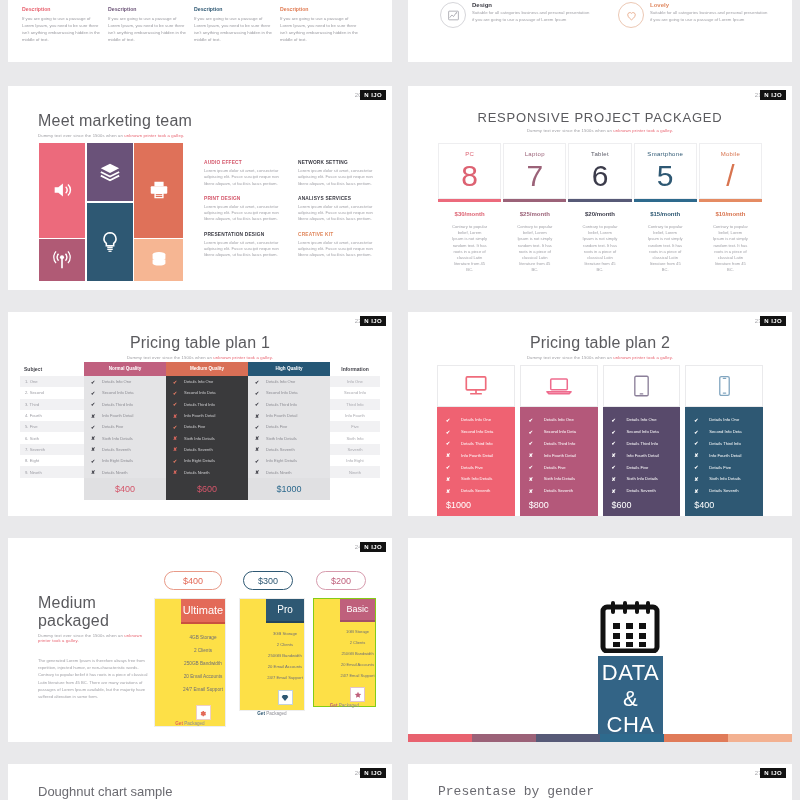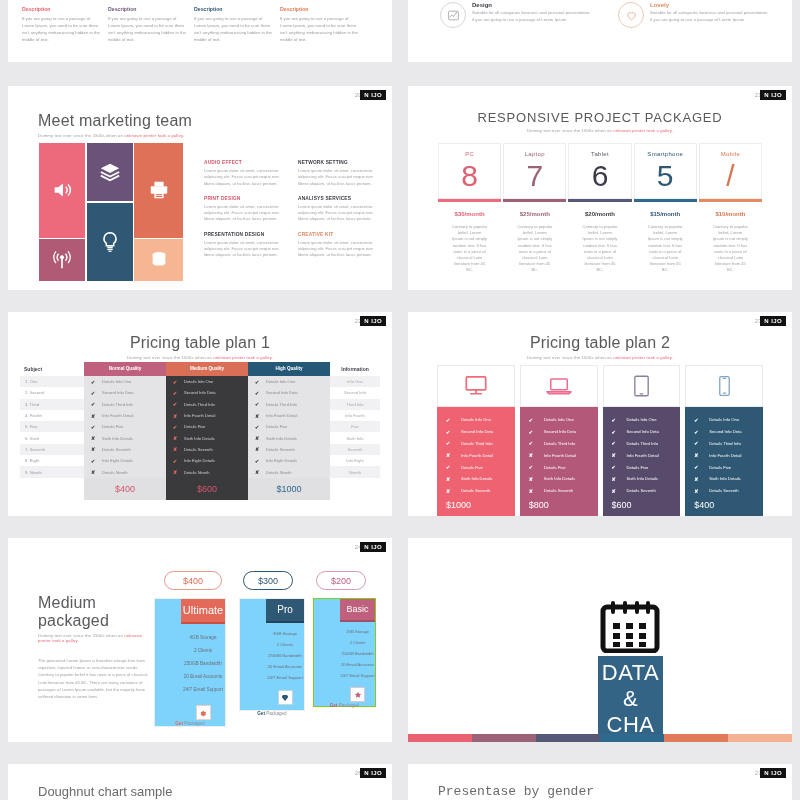--- a/index.html
+++ b/index.html
@@ -68,21 +68,21 @@
   .pt2 .icobox { background:#fff; border:1px solid #eaeaec; height:42px;
      display:flex; align-items:center; justify-content:center;}
   .pt2 .feat-list { padding:7px 0 0 0; }
   .pt2 .frow { display:flex; align-items:center; font-size:4.2px; color:#fff; height:11.8px; padding-left:9px;}
   .pt2 .frow .m { width:15px; font-size:5px; font-weight:bold;}
   .pt2 .ptotal { font-size:9px; color:#fff; padding:3px 0 8px 9px;}
 
   
   .pp-pill { position:absolute; border-radius:11px; border:1px solid; background:#fff;
      display:flex; align-items:center; justify-content:center; font-size:9px; height:19px;}
-  .pp-card { position:absolute; background:#7dd3fc;padding-left:26px; }
+  .pp-card { position:absolute; background:#fde047;padding-left:26px; }
   .pp-head { color:#fff; text-align:center; font-size:11px; padding:5px 0 6px 0;}
   .pp-list { text-align:center; padding:7px 0; }
   .pp-list div { font-size:4.7px; color:#6e6e76; padding:4px 0;}
   .pp-btn { width:15px; height:15px; border:1px solid; background:#fff; margin:2px auto 0 auto;
      display:flex; align-items:center; justify-content:center;}
   .pp-get { text-align:center; font-size:4.6px; margin-top:5px; color:#8d8d95;}
   .pp-get b { font-weight:bold; }
 
   
   .cover-strip { position:absolute; bottom:0; left:0; display:flex; width:100%; height:8px;}

